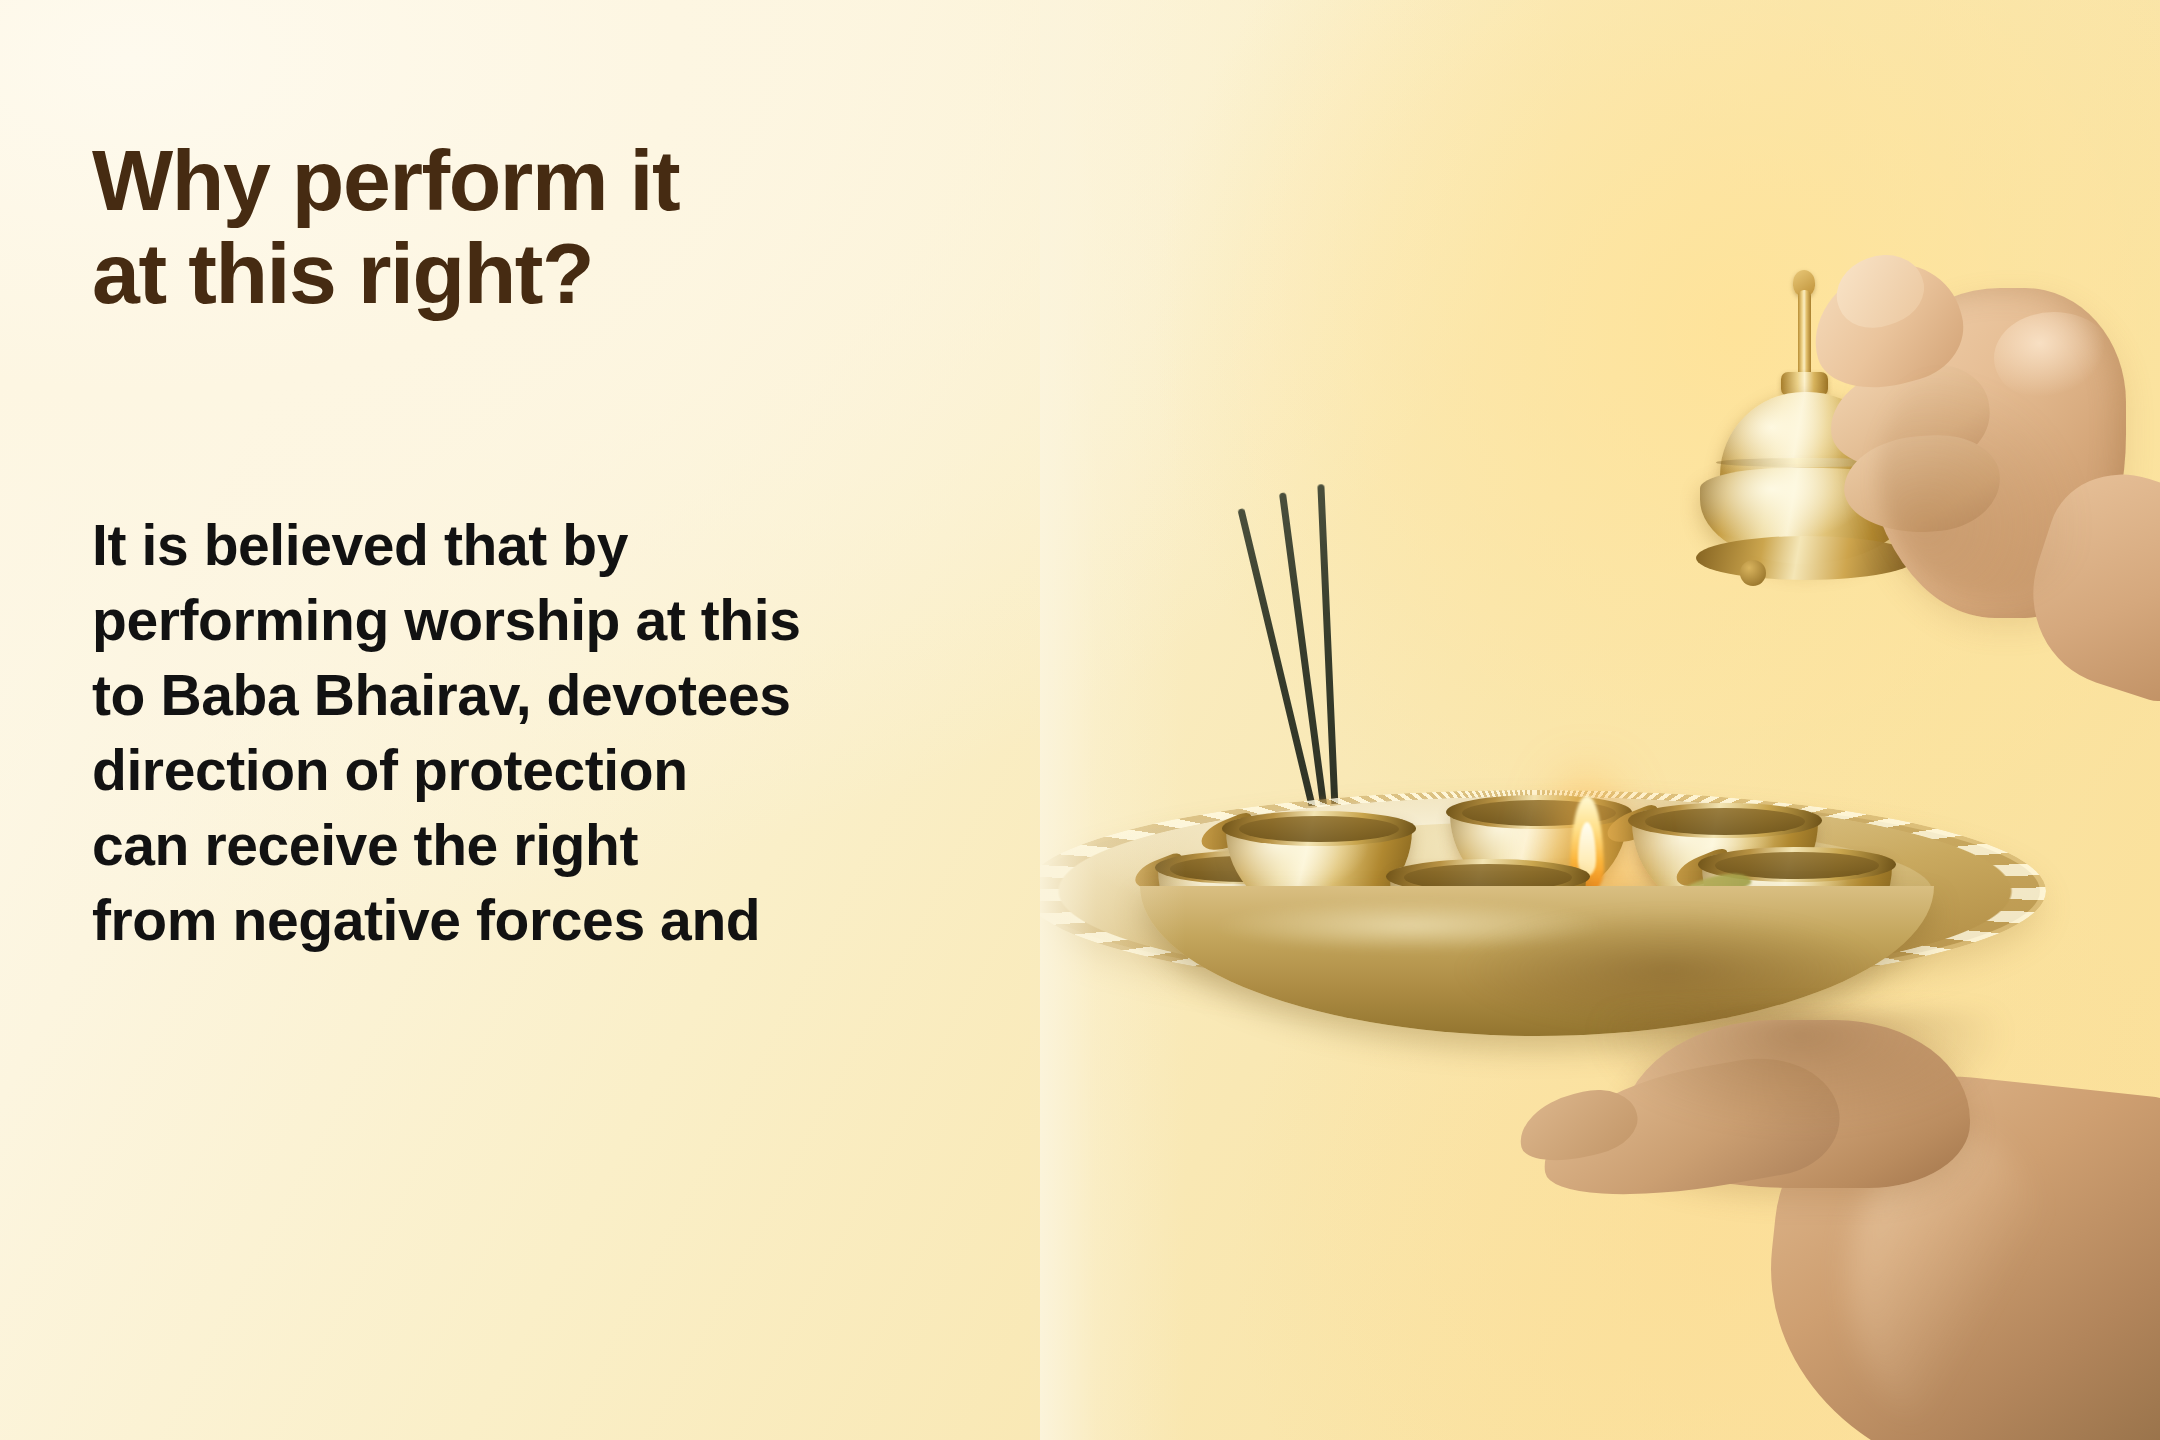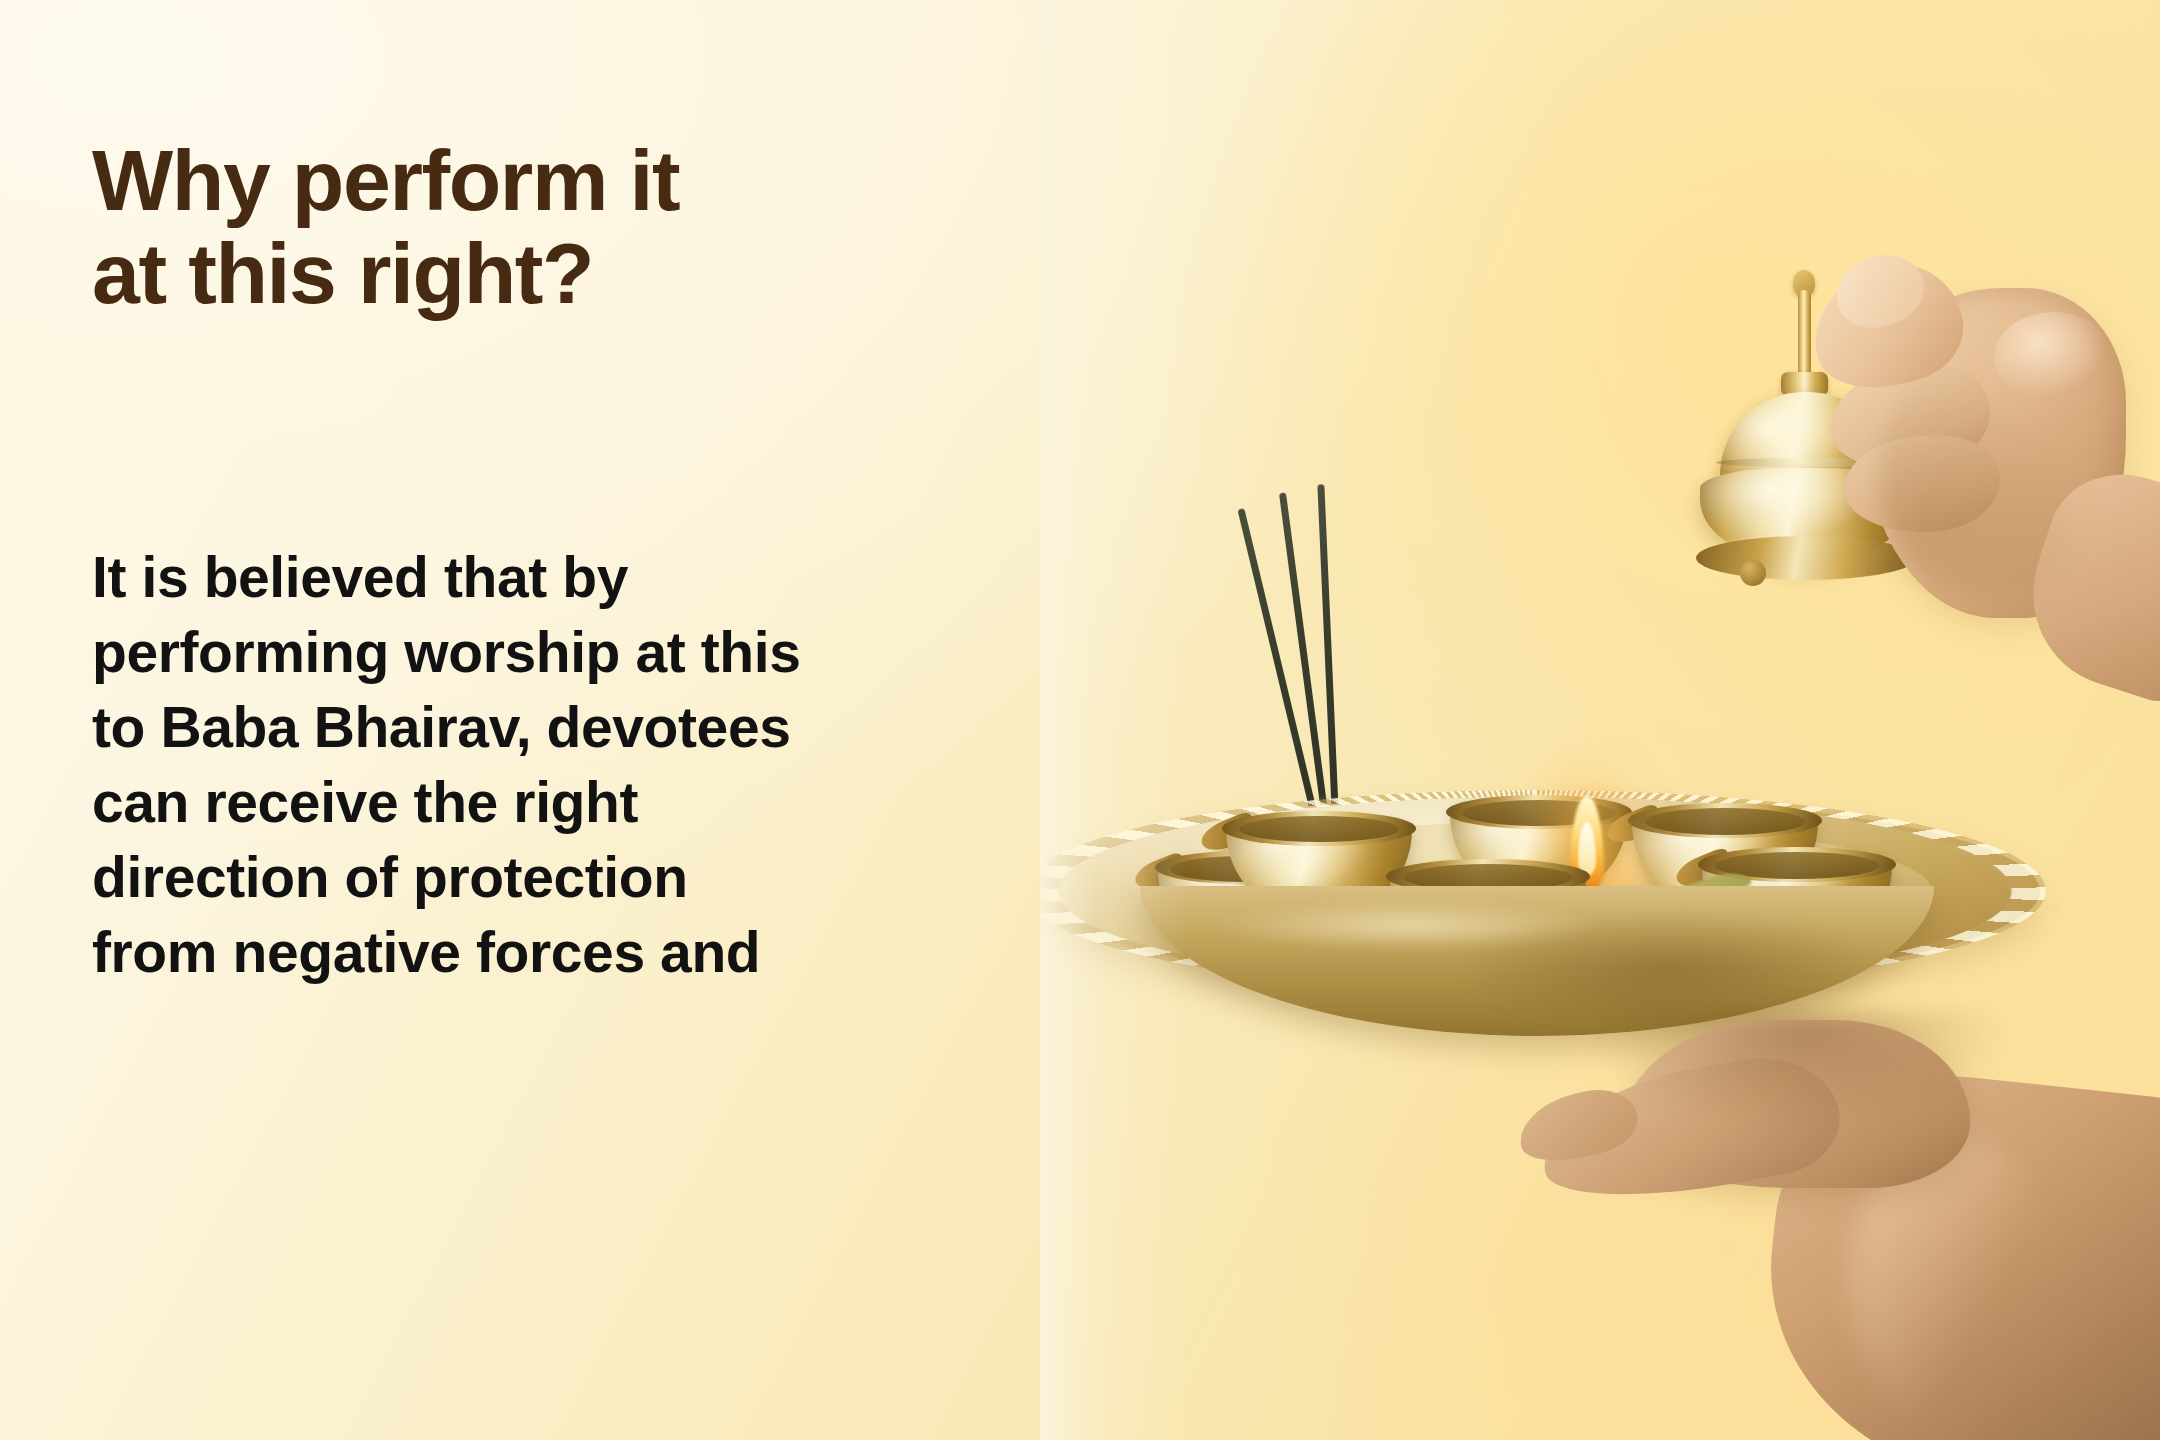--- a/index.html
+++ b/index.html
@@ -28,21 +28,21 @@
 
   
   .textcol{position:absolute;left:92px;top:0;width:1010px;height:1348px;}
   .headline{
     position:absolute;left:0;top:134px;width:980px;
     font-size:86px;line-height:1.08;font-weight:800;letter-spacing:-1.4px;
     color:#462B12;
   }
   .headline .hl{display:block;white-space:nowrap;}
   .body-copy{
-    position:absolute;left:0;top:540px;width:960px;
+    position:absolute;left:0;top:508px;width:960px;
     font-size:57px;line-height:1.315;font-weight:700;letter-spacing:-.4px;
     color:#121212;
   }
   .body-copy .bl{display:block;white-space:nowrap;}
 
   
   .photo{position:absolute;left:1040px;top:0;width:1120px;height:1440px;overflow:hidden;}
 
   
   .incense{position:absolute;left:0;top:0;width:1120px;height:1440px;}
@@ -328,22 +328,22 @@
 
     <div class="headline">
       <span class="hl">Why perform it</span>
       <span class="hl">at this right?</span>
     </div>
 
     <div class="body-copy">
       <span class="bl">It is believed that by</span>
       <span class="bl">performing worship at this</span>
       <span class="bl">to Baba Bhairav, devotees</span>
+      <span class="bl">direction of protection</span>
       <span class="bl">can receive the right</span>
-      <span class="bl">direction of protection</span>
       <span class="bl">from negative forces and</span>
     </div>
 
   </div>
 
   <div class="photo">
 
     <div class="incense">
       <div class="stick s1"></div>
       <div class="stick s2"></div>

